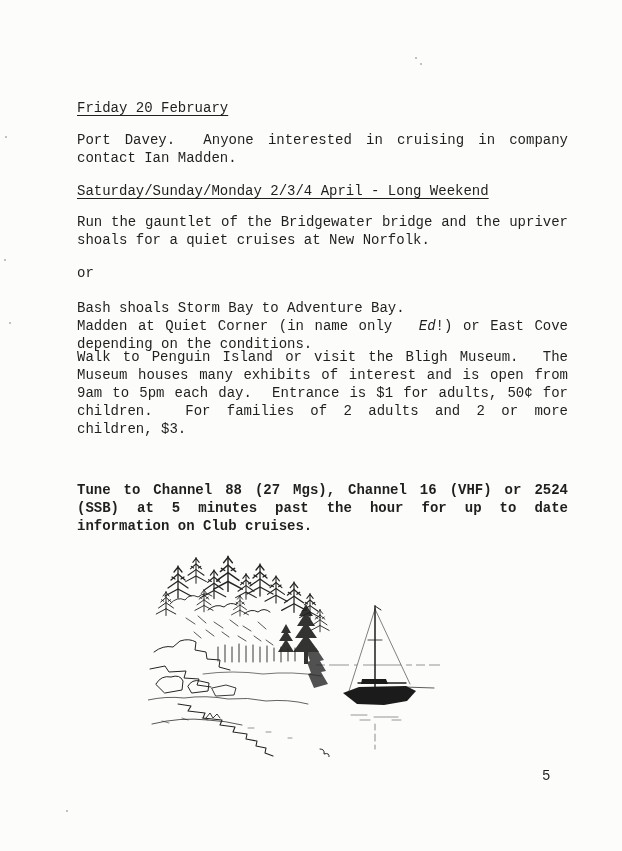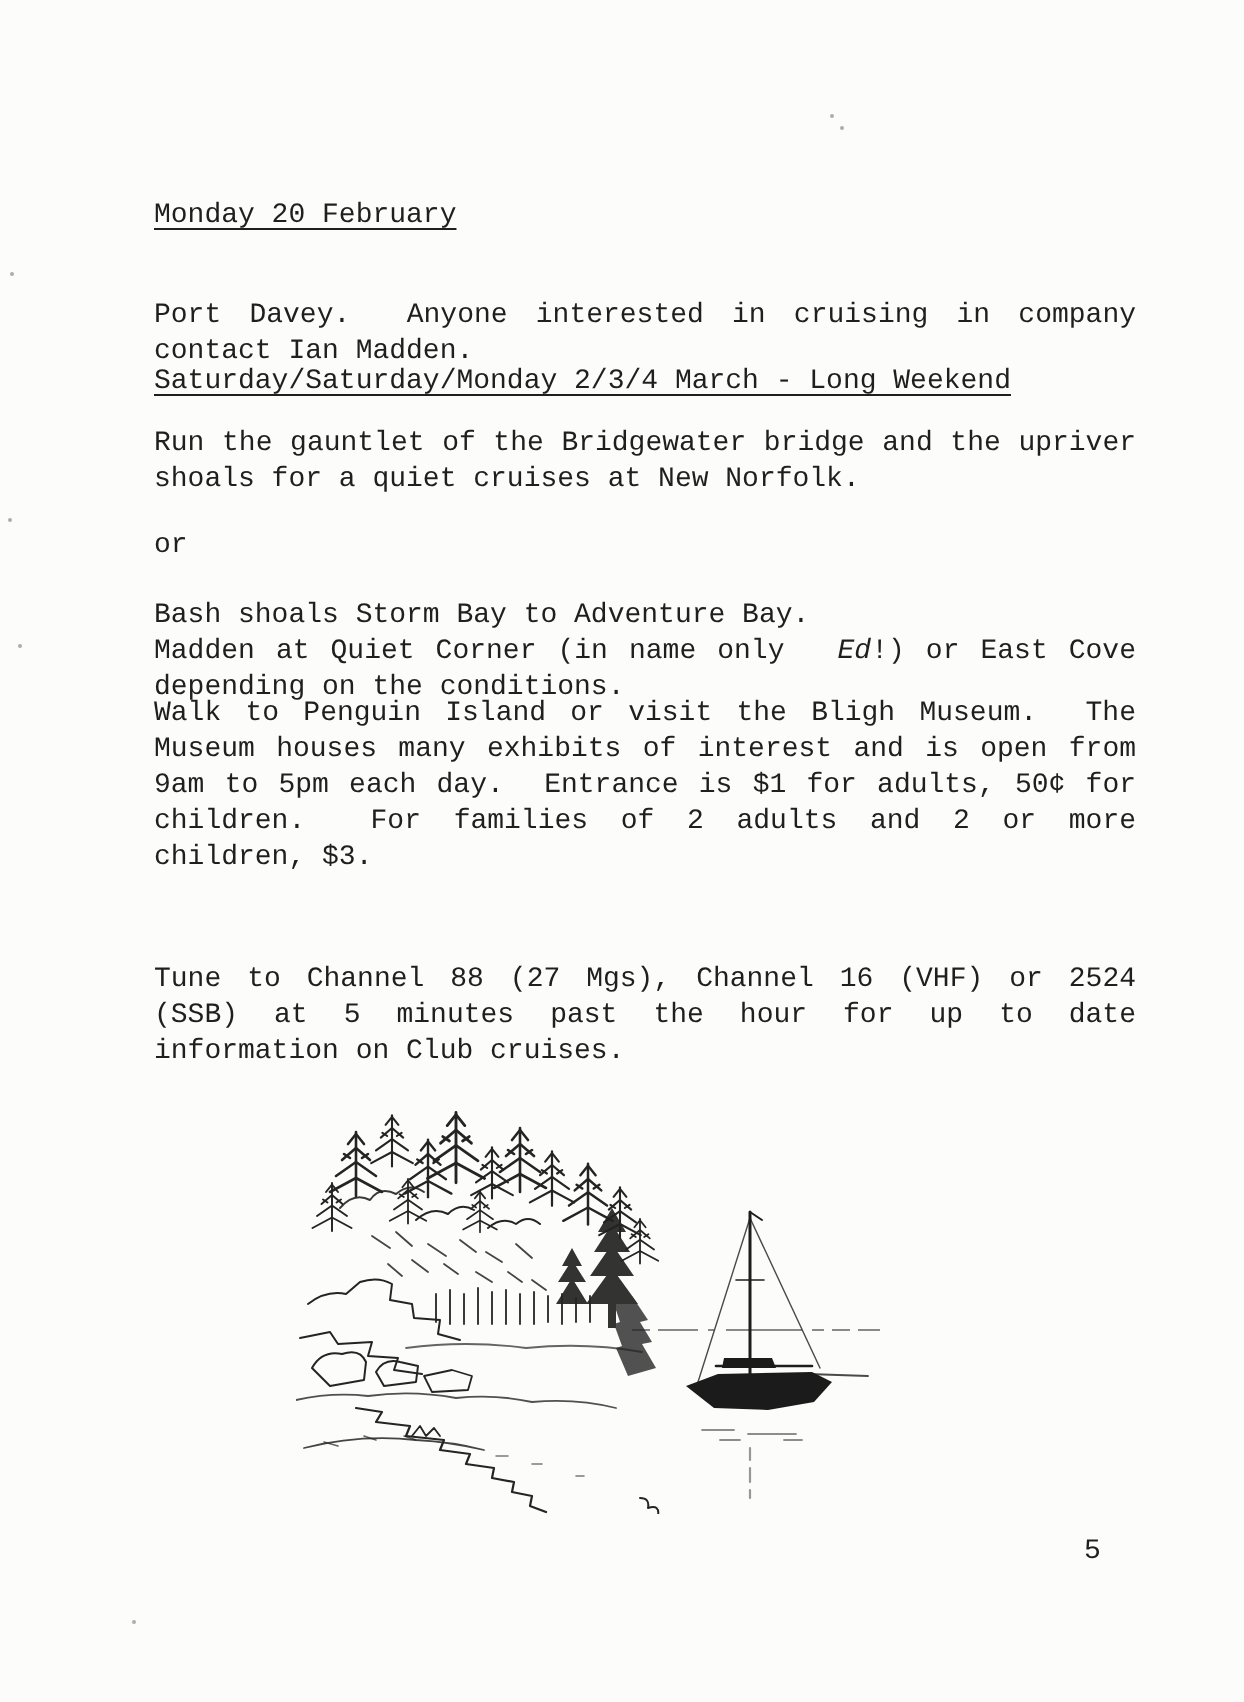--- a/index.html
+++ b/index.html
@@ -12,34 +12,34 @@
   .tx{
     position:absolute;left:77px;width:491px;
     font-size:14px;line-height:18px;
   }
   .just{text-align:justify;}
   .head span{
     text-decoration:underline;
     text-underline-offset:3px;
     text-decoration-thickness:1.2px;
   }
-  .bold{font-weight:normal;}
+  .bold{font-weight:bold;}
   .em{font-style:italic;margin-left:16px;}
   .pagenum{position:absolute;left:542px;top:767px;font-size:14px;line-height:18px;}
   .speck{position:absolute;border-radius:50%;background:#aeaea8;}
   .illus{position:absolute;left:148px;top:552px;width:300px;height:205px;}
 </style>
 </head>
 <body>
 
-<div class="tx head" style="top:99px"><span>Monday 20 February</span></div>
+<div class="tx head" style="top:99px"><span>Friday 20 February</span></div>
 
-<div class="tx just" style="top:149px">Port Davey.&nbsp; Anyone interested in cruising in company contact Ian Madden.</div>
+<div class="tx just" style="top:131px">Port Davey.&nbsp; Anyone interested in cruising in company contact Ian Madden.</div>
 
-<div class="tx head" style="top:182px"><span>Saturday/Saturday/Monday 2/3/4 March - Long Weekend</span></div>
+<div class="tx head" style="top:182px"><span>Saturday/Sunday/Monday 2/3/4 April - Long Weekend</span></div>
 
 <div class="tx just" style="top:213px">Run the gauntlet of the Bridgewater bridge and the upriver shoals for a quiet cruises at New Norfolk.</div>
 
 <div class="tx" style="top:264px">or</div>
 
 <div class="tx" style="top:299px">Bash shoals Storm Bay to Adventure Bay.</div>
 
 <div class="tx just" style="top:317px"><span>Madden at Quiet Corner (in name only </span><span class="em">Ed</span><span>!) or East Cove depending on the conditions.</span></div>
 
 <div class="tx just" style="top:348px">Walk to Penguin Island or visit the Bligh Museum.&nbsp; The Museum houses many exhibits of interest and is open from 9am to 5pm each day.&nbsp; Entrance is $1 for adults, 50¢ for children.&nbsp; For families of 2 adults and 2 or more children, $3.</div>

